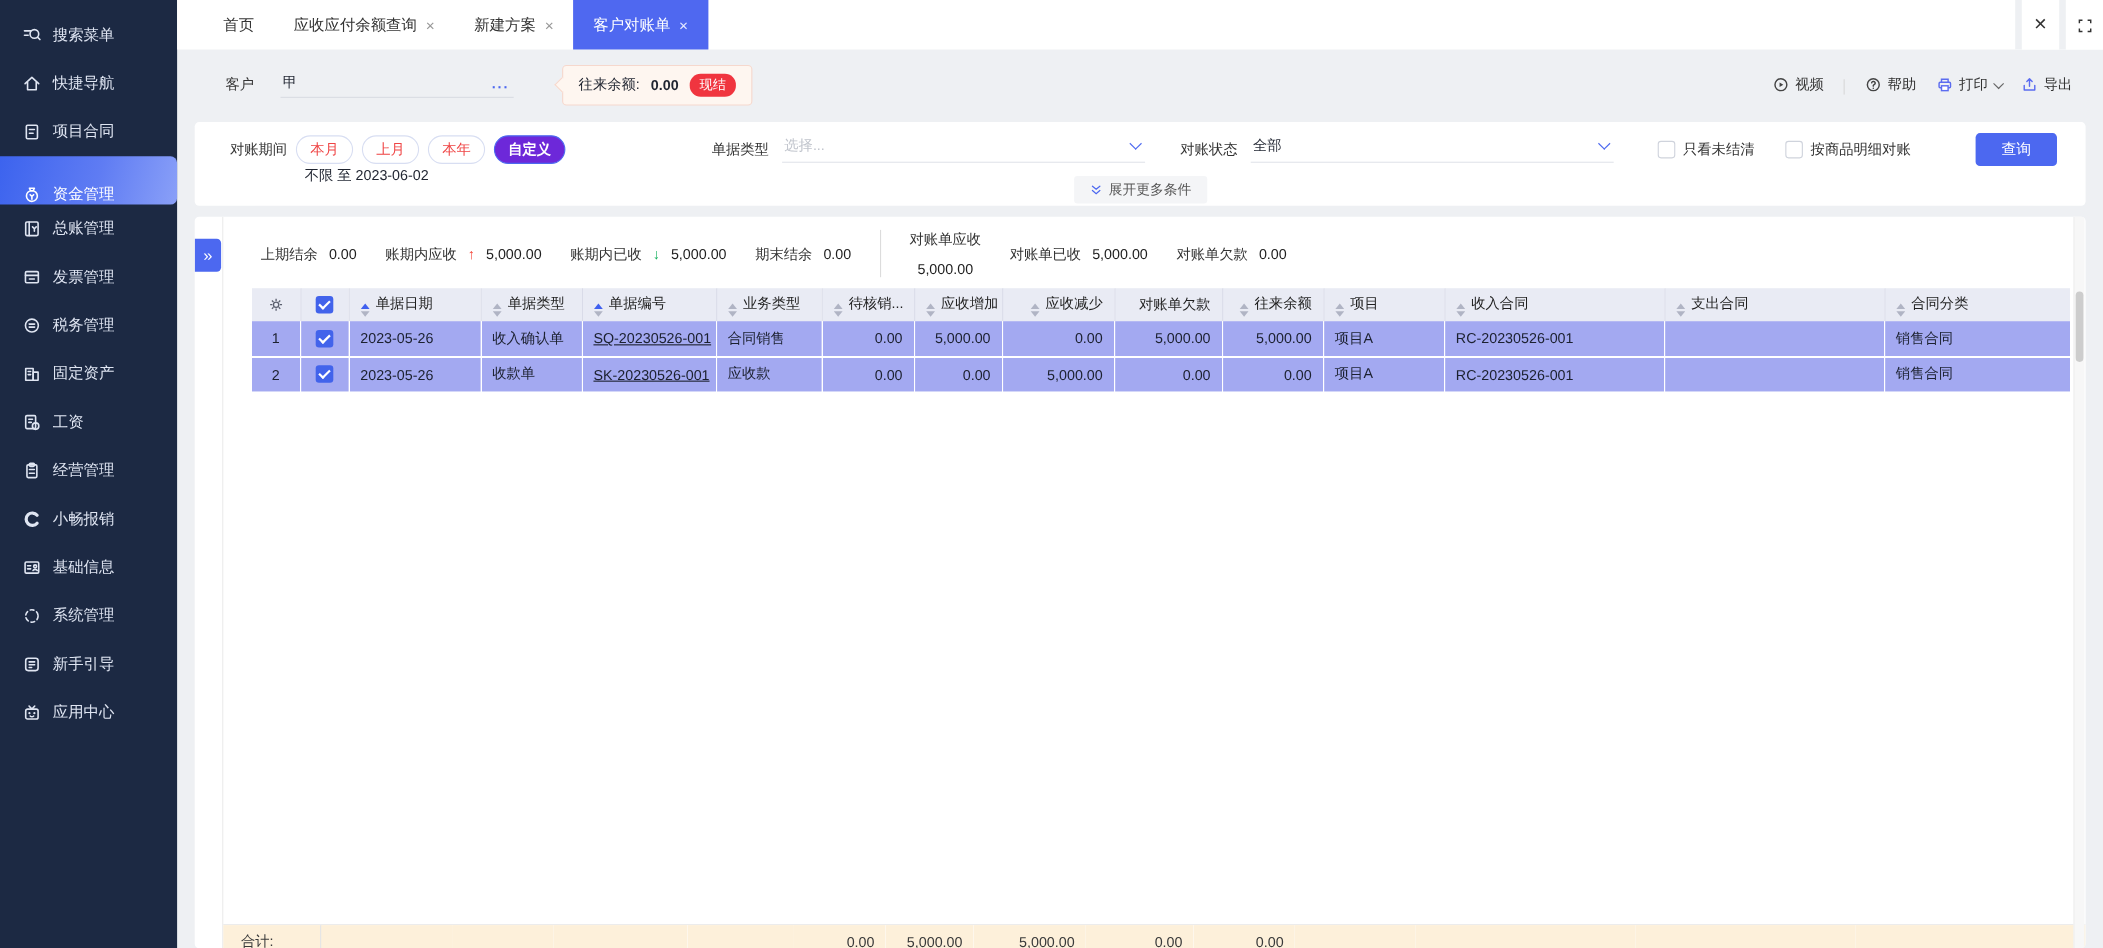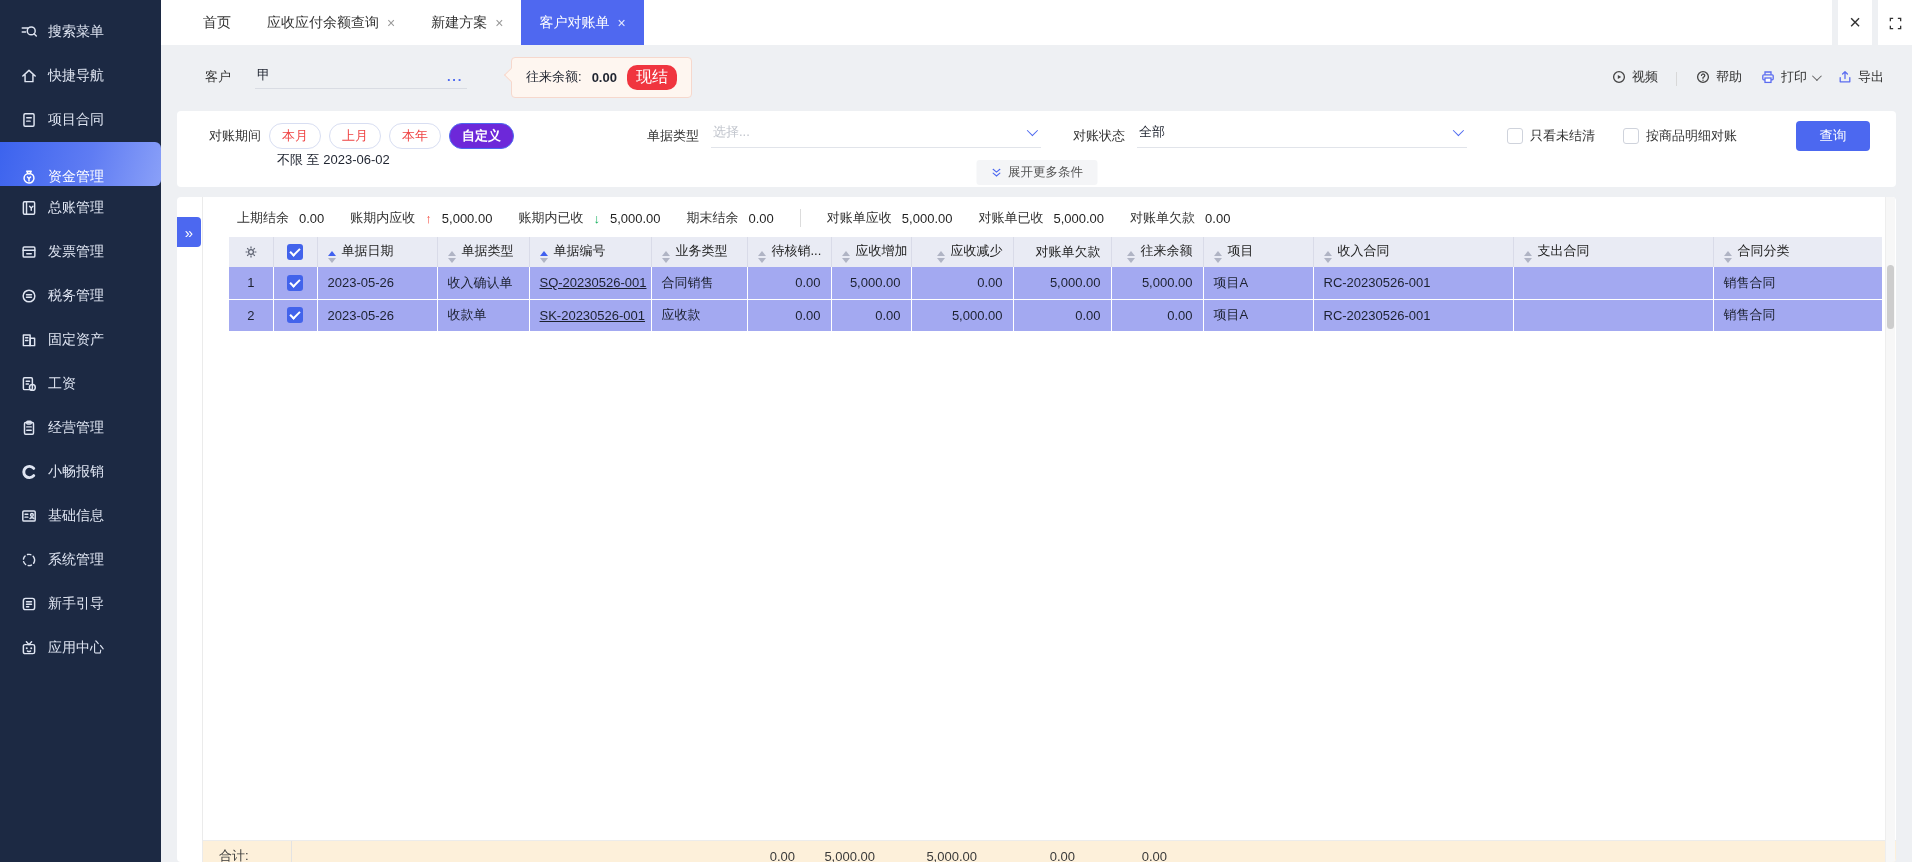--- a/index.html
+++ b/index.html
@@ -29,21 +29,21 @@
 
   
   .toolbar { height:64px; display:flex; align-items:center; padding:0 28px 0 44px; flex:none; }
   .lbl { color:#333; }
   .cust-field { display:flex; align-items:flex-end; border-bottom:1px solid #d9dce3; width:212px; margin-left:24px; padding:0 4px 4px 2px; justify-content:space-between; }
   .cust-field .val { color:#1f2430; }
   .dots { color:#4c68f0; font-weight:bold; letter-spacing:1px; cursor:pointer; line-height:8px; }
   .callout { position:relative; margin-left:44px; background:#fef6f0; border:1px solid #f6d8cd; border-radius:4px; padding:7px 14px; display:flex; align-items:center; gap:10px; }
   .callout:before { content:""; position:absolute; left:-6px; top:12px; width:9px; height:9px; background:#fef6f0; border-left:1px solid #f6d8cd; border-bottom:1px solid #f6d8cd; transform:rotate(45deg); }
   .callout .bval { font-weight:bold; color:#1f2430; }
-  .badge { background:#f0353f; color:#fff; border-radius:10px; padding:2px 9px; font-size:16px; cursor:default; }
+  .badge { background:#f0353f; color:#fff; border-radius:10px; padding:2px 9px; font-size:12px; cursor:default; }
   .tb-right { margin-left:auto; display:flex; align-items:flex-end; gap:18px; color:#333; }
   .tb-btn { display:flex; align-items:center; gap:5px; cursor:pointer; }
   .tb-btn svg { width:16px; height:16px; }
   .tb-sep { width:1px; height:14px; background:#d8d8d8; }
   .caret { width:7px; height:7px; border-right:1.5px solid #666; border-bottom:1.5px solid #666; transform:rotate(45deg) translateY(-2px); display:inline-block; }
   .caret.blue { border-color:#4c68f0; width:8px; height:8px; }
 
   
   .filter-card { position:relative; background:#fff; border-radius:4px; margin:2px 16px 0; height:76px; flex:none; }
   .f-abs { position:absolute; display:flex; align-items:center; }
@@ -59,21 +59,21 @@
   .expand-pill svg { width:12px; height:12px; }
 
   
   .table-card { position:relative; background:#fff; border-radius:4px; margin:10px 16px 0; flex:1; display:flex; overflow:hidden; }
   .gutter { width:26px; border-right:1px solid #ebebeb; flex:none; padding-top:20px; }
   .expand-btn { width:24px; height:30px; background:#4c68f0; color:#fff; border:none; border-radius:0 4px 4px 0; font-size:15px; cursor:pointer; }
   .table-main { flex:1; position:relative; padding:8px 14px 0 26px; min-width:0; }
   .stats { display:flex; align-items:center; gap:26px; padding:4px 0 10px 8px; color:#333; }
   .stat { display:flex; align-items:center; gap:10px; }
   .stat .sv { color:#1f1f1f; }
-  .stat.div-before { border-left:1px solid #dcdcdc; padding-left:26px; }
+  .stat.div-before { border-left:1px solid #dcdcdc; padding-left:26px;flex-direction:column; }
   .arr-up { color:#f5483b; }
   .arr-dn { color:#12b05c; }
   .val-red { color:#f5483b; }
   .val-green { color:#12b05c; }
 
   table { border-collapse:collapse; table-layout:fixed; width:100%; }
   th { background:#e9ebf4; height:30px; font-weight:normal; color:#1f1f1f; font-size:13px; text-align:left; padding:0 10px; border-right:1px solid #d9dbe8; white-space:nowrap; overflow:hidden; }
   th.c, td.c { text-align:center; padding:0 4px; }
   th.r, td.r { text-align:right; }
   td { height:32px; background:#a3a9f1; padding:0 10px; border-right:1px solid rgba(255,255,255,.45); border-bottom:1px solid rgba(255,255,255,.6); color:#1c2130; white-space:nowrap; overflow:hidden; }

